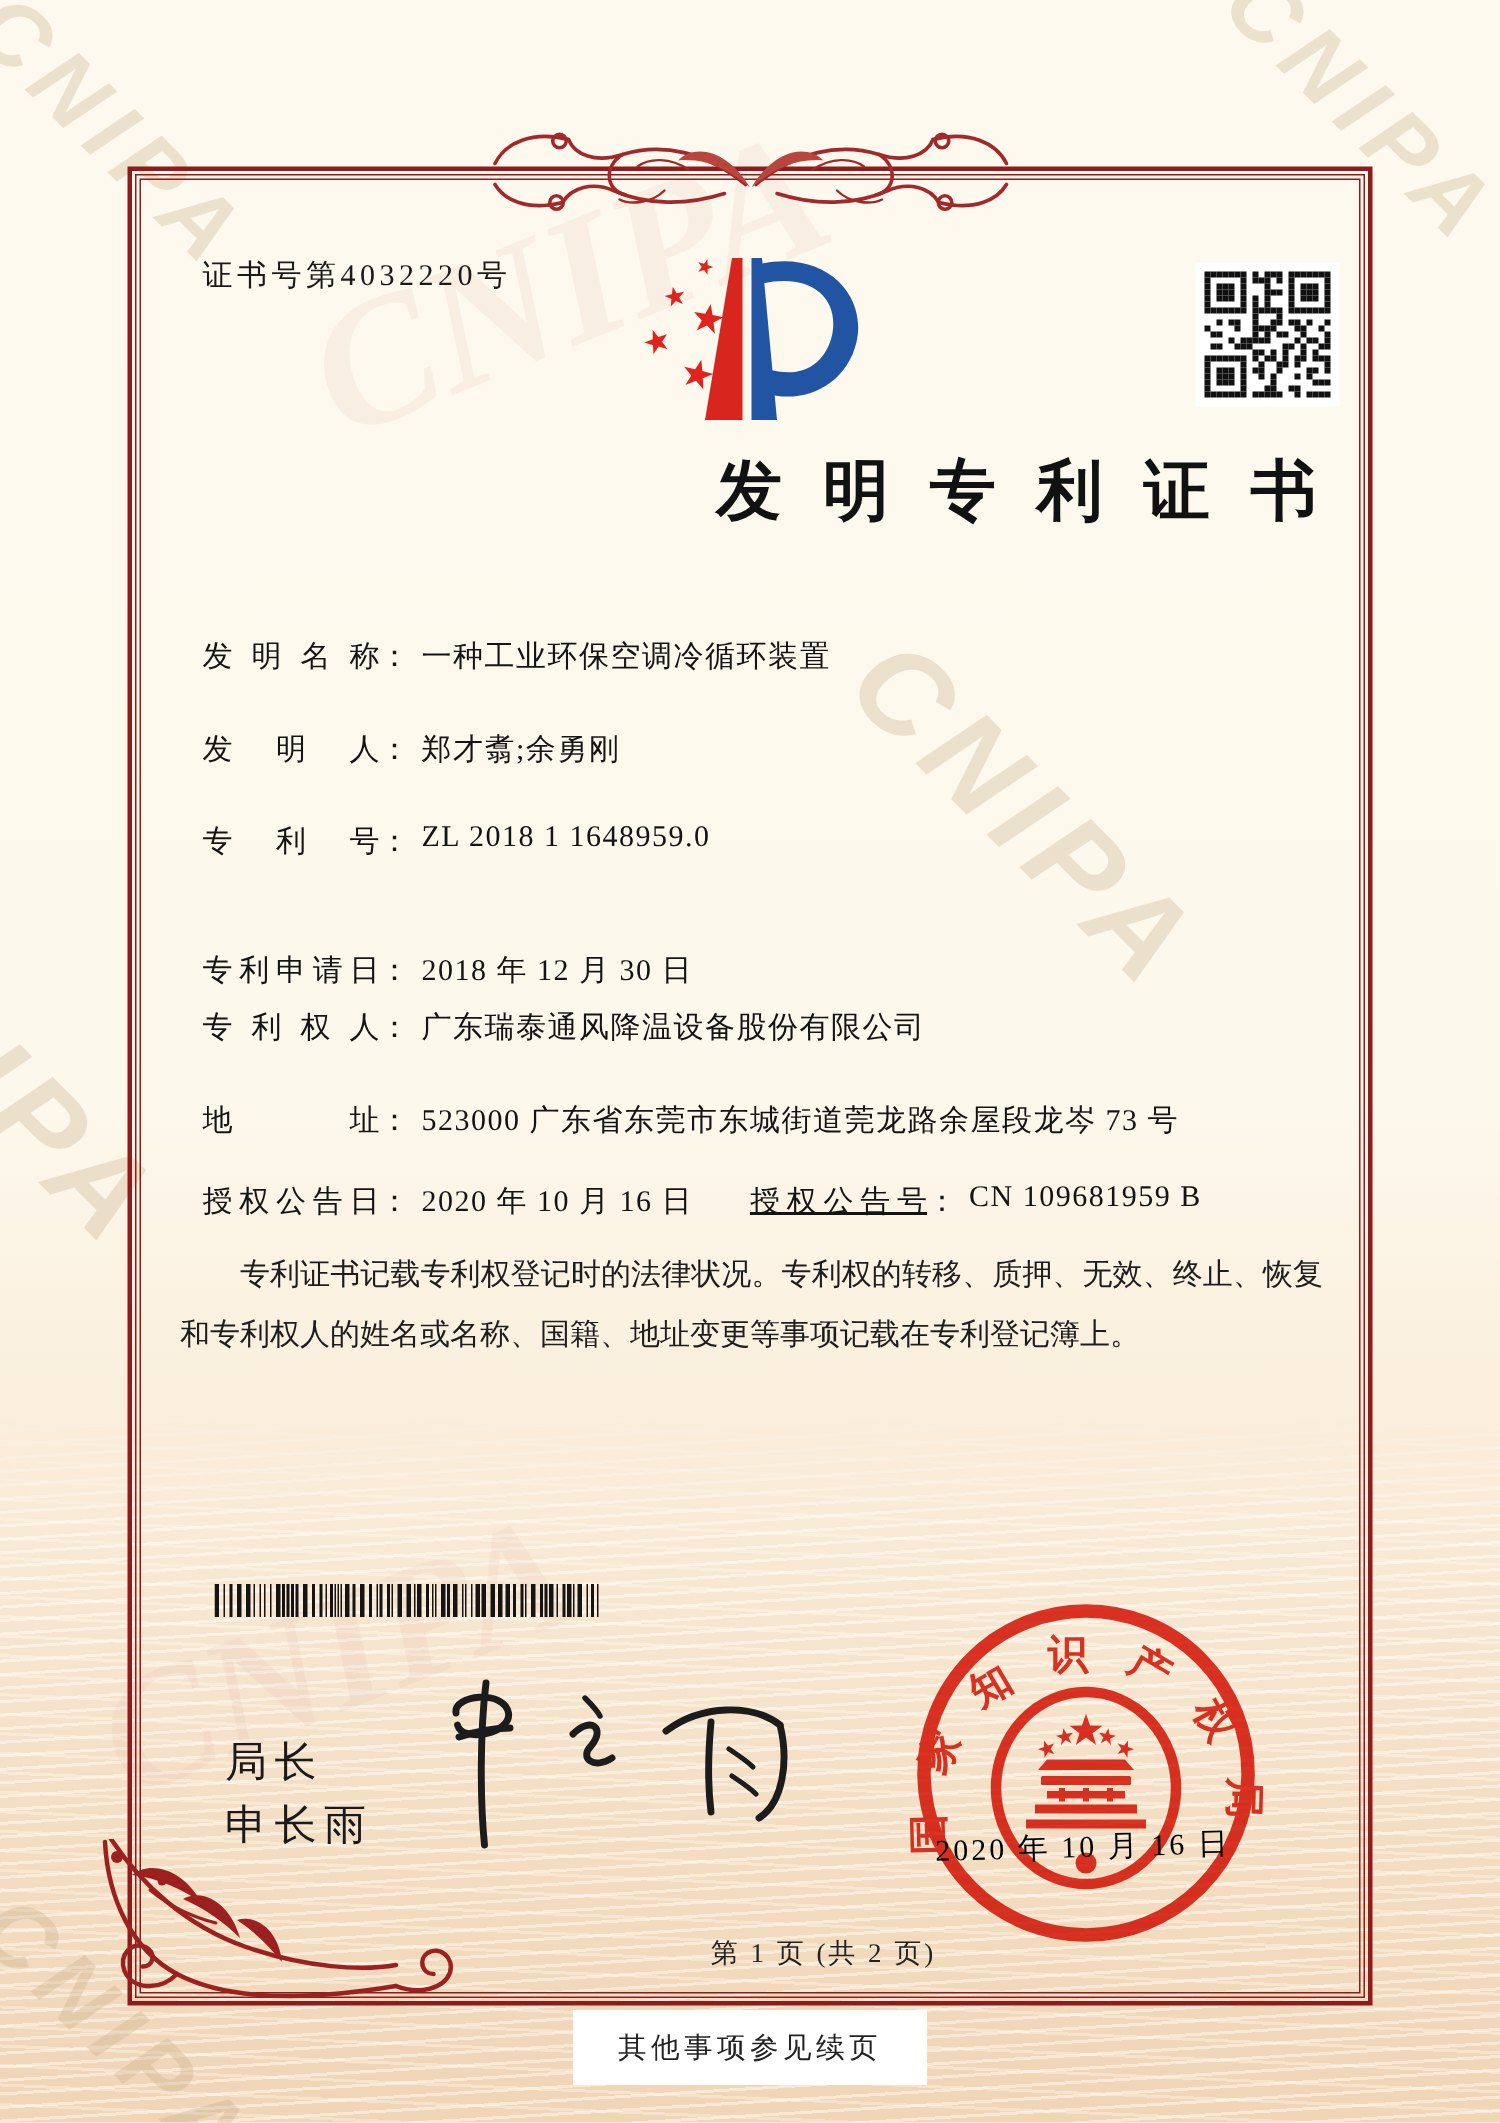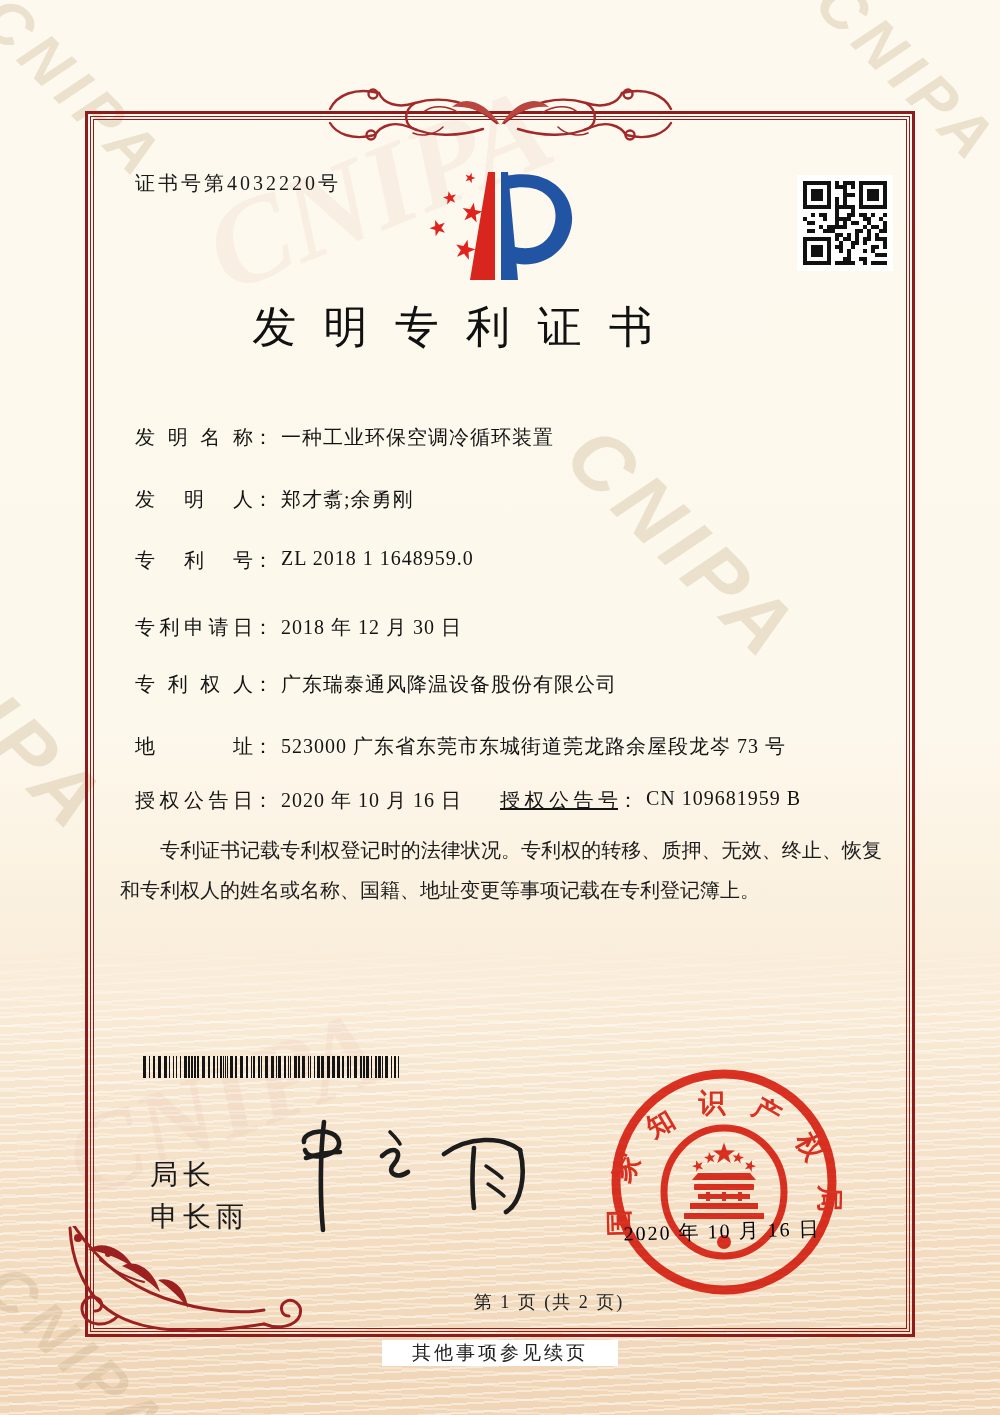--- a/index.html
+++ b/index.html
@@ -31,38 +31,38 @@
     font-family:"Liberation Serif",serif;
   }
   
   .frame{
     left:85px;top:111px;width:830px;height:1226px;border:3px solid #8e1c1c;box-sizing:border-box;
   }
   .frame-inner1{position:absolute;inset:2px;border:1px solid #8e1c1c;}
   .frame-inner2{position:absolute;inset:2px;border:1px solid #8e1c1c;}
   .cert-no{left:135px;top:170px;font-size:20px;color:#1a1a1a;letter-spacing:3px;}
   .title{
-    left:0;top:298px;width:905px;text-align:center;font-size:44px;font-weight:normal;
+    left:0;top:298px;width:905px;text-align:right;font-size:44px;font-weight:bold;
     color:#111;letter-spacing:.62em;text-indent:.62em;
   }
   .frow{left:135px;font-size:20px;color:#141414;white-space:nowrap;}
   .flabel{display:inline-block;width:118px;text-align:justify;text-align-last:justify;vertical-align:top;}
   .fcolon{display:inline-block;vertical-align:top;}
   .fvalue{display:inline-block;padding-left:8px;vertical-align:top;letter-spacing:1px;}
   .fgroup2{margin-left:38px;text-decoration:underline;}
   .bodytext{
     left:120px;width:762px;font-size:20px;line-height:2.0;color:#1d1d1d;
     text-align:justify;
   }
   .bodytext p{margin:0;text-indent:2em;}
   .sig-label{left:150px;font-size:28px;color:#1a1a1a;letter-spacing:5px;}
   .pageinfo{left:85px;top:1290px;width:928px;text-align:center;font-size:18px;color:#222;letter-spacing:2px;}
   .footnote{
     left:50%;top:1340px;transform:translateX(-50%);
-    background:#fff;padding:0 30px;font-size:19px;color:#222;letter-spacing:3px;white-space:nowrap;
+    background:#fff;padding:12px 30px;font-size:19px;color:#222;letter-spacing:3px;white-space:nowrap;
   }
   .sealdate{
     left:612px;top:1218px;width:220px;text-align:center;font-size:20px;color:#000;
     letter-spacing:2px;transform:rotate(-1.5deg);white-space:nowrap;z-index:6;
   }
   .qrwrap{left:797px;top:175px;width:96px;height:96px;background:#fff;padding:0;}
   .seal{z-index:5;mix-blend-mode:multiply;opacity:.95;}
 </style>
 </head>
 <body>
@@ -363,21 +363,21 @@
 
 <div class="abs frow" style="top:424px">
   <span class="flabel">发明名称</span><span class="fcolon">：</span><span class="fvalue">一种工业环保空调冷循环装置</span>
 </div>
 <div class="abs frow" style="top:486px">
   <span class="flabel">发明人</span><span class="fcolon">：</span><span class="fvalue">郑才翥;余勇刚</span>
 </div>
 <div class="abs frow" style="top:547px">
   <span class="flabel">专利号</span><span class="fcolon">：</span><span class="fvalue">ZL 2018 1 1648959.0</span>
 </div>
-<div class="abs frow" style="top:614px">
+<div class="abs frow" style="top:633px">
   <span class="flabel">专利申请日</span><span class="fcolon">：</span><span class="fvalue">2018 年 12 月 30 日</span>
 </div>
 <div class="abs frow" style="top:671px">
   <span class="flabel">专利权人</span><span class="fcolon">：</span><span class="fvalue">广东瑞泰通风降温设备股份有限公司</span>
 </div>
 <div class="abs frow" style="top:733px">
   <span class="flabel">地址</span><span class="fcolon">：</span><span class="fvalue">523000 广东省东莞市东城街道莞龙路余屋段龙岑 73 号</span>
 </div>
 <div class="abs frow" style="top:787px">
   <span class="flabel">授权公告日</span><span class="fcolon">：</span><span class="fvalue">2020 年 10 月 16 日</span><span class="flabel fgroup2">授权公告号</span><span class="fcolon">：</span><span class="fvalue">CN 109681959 B</span>

